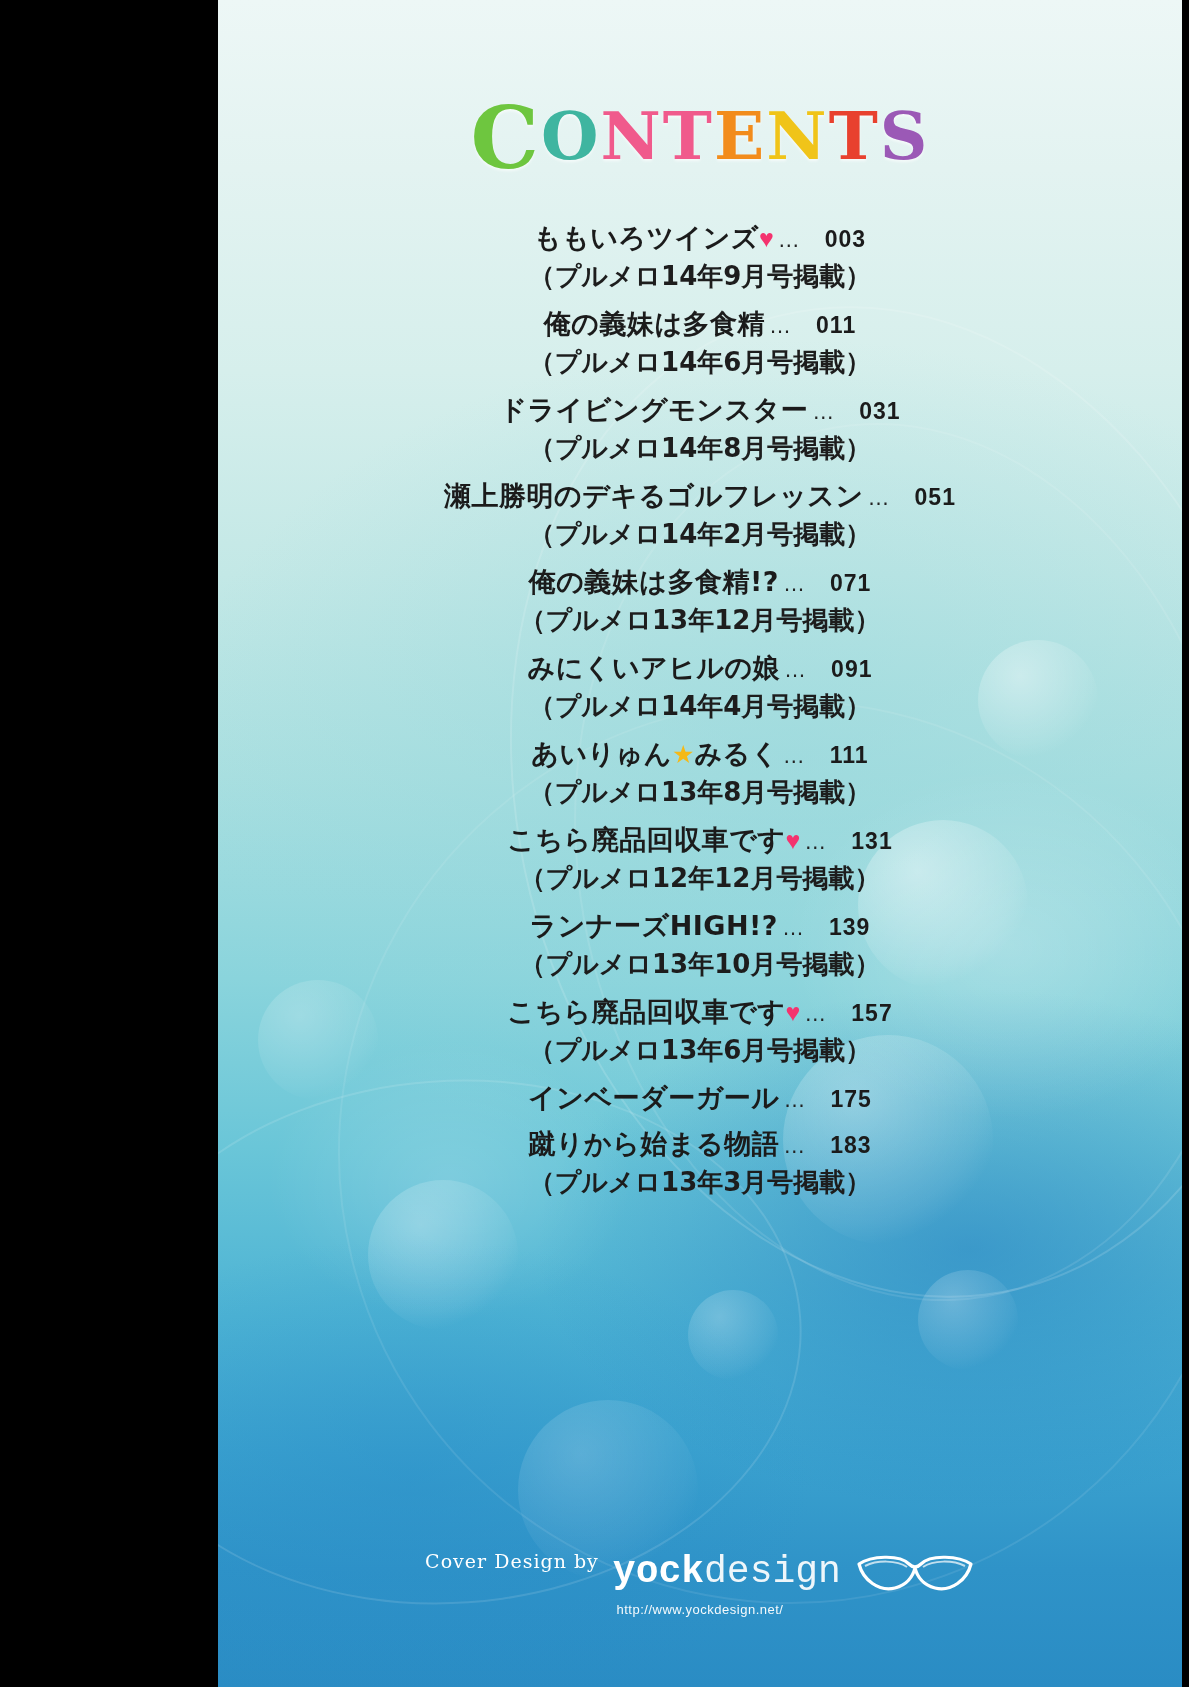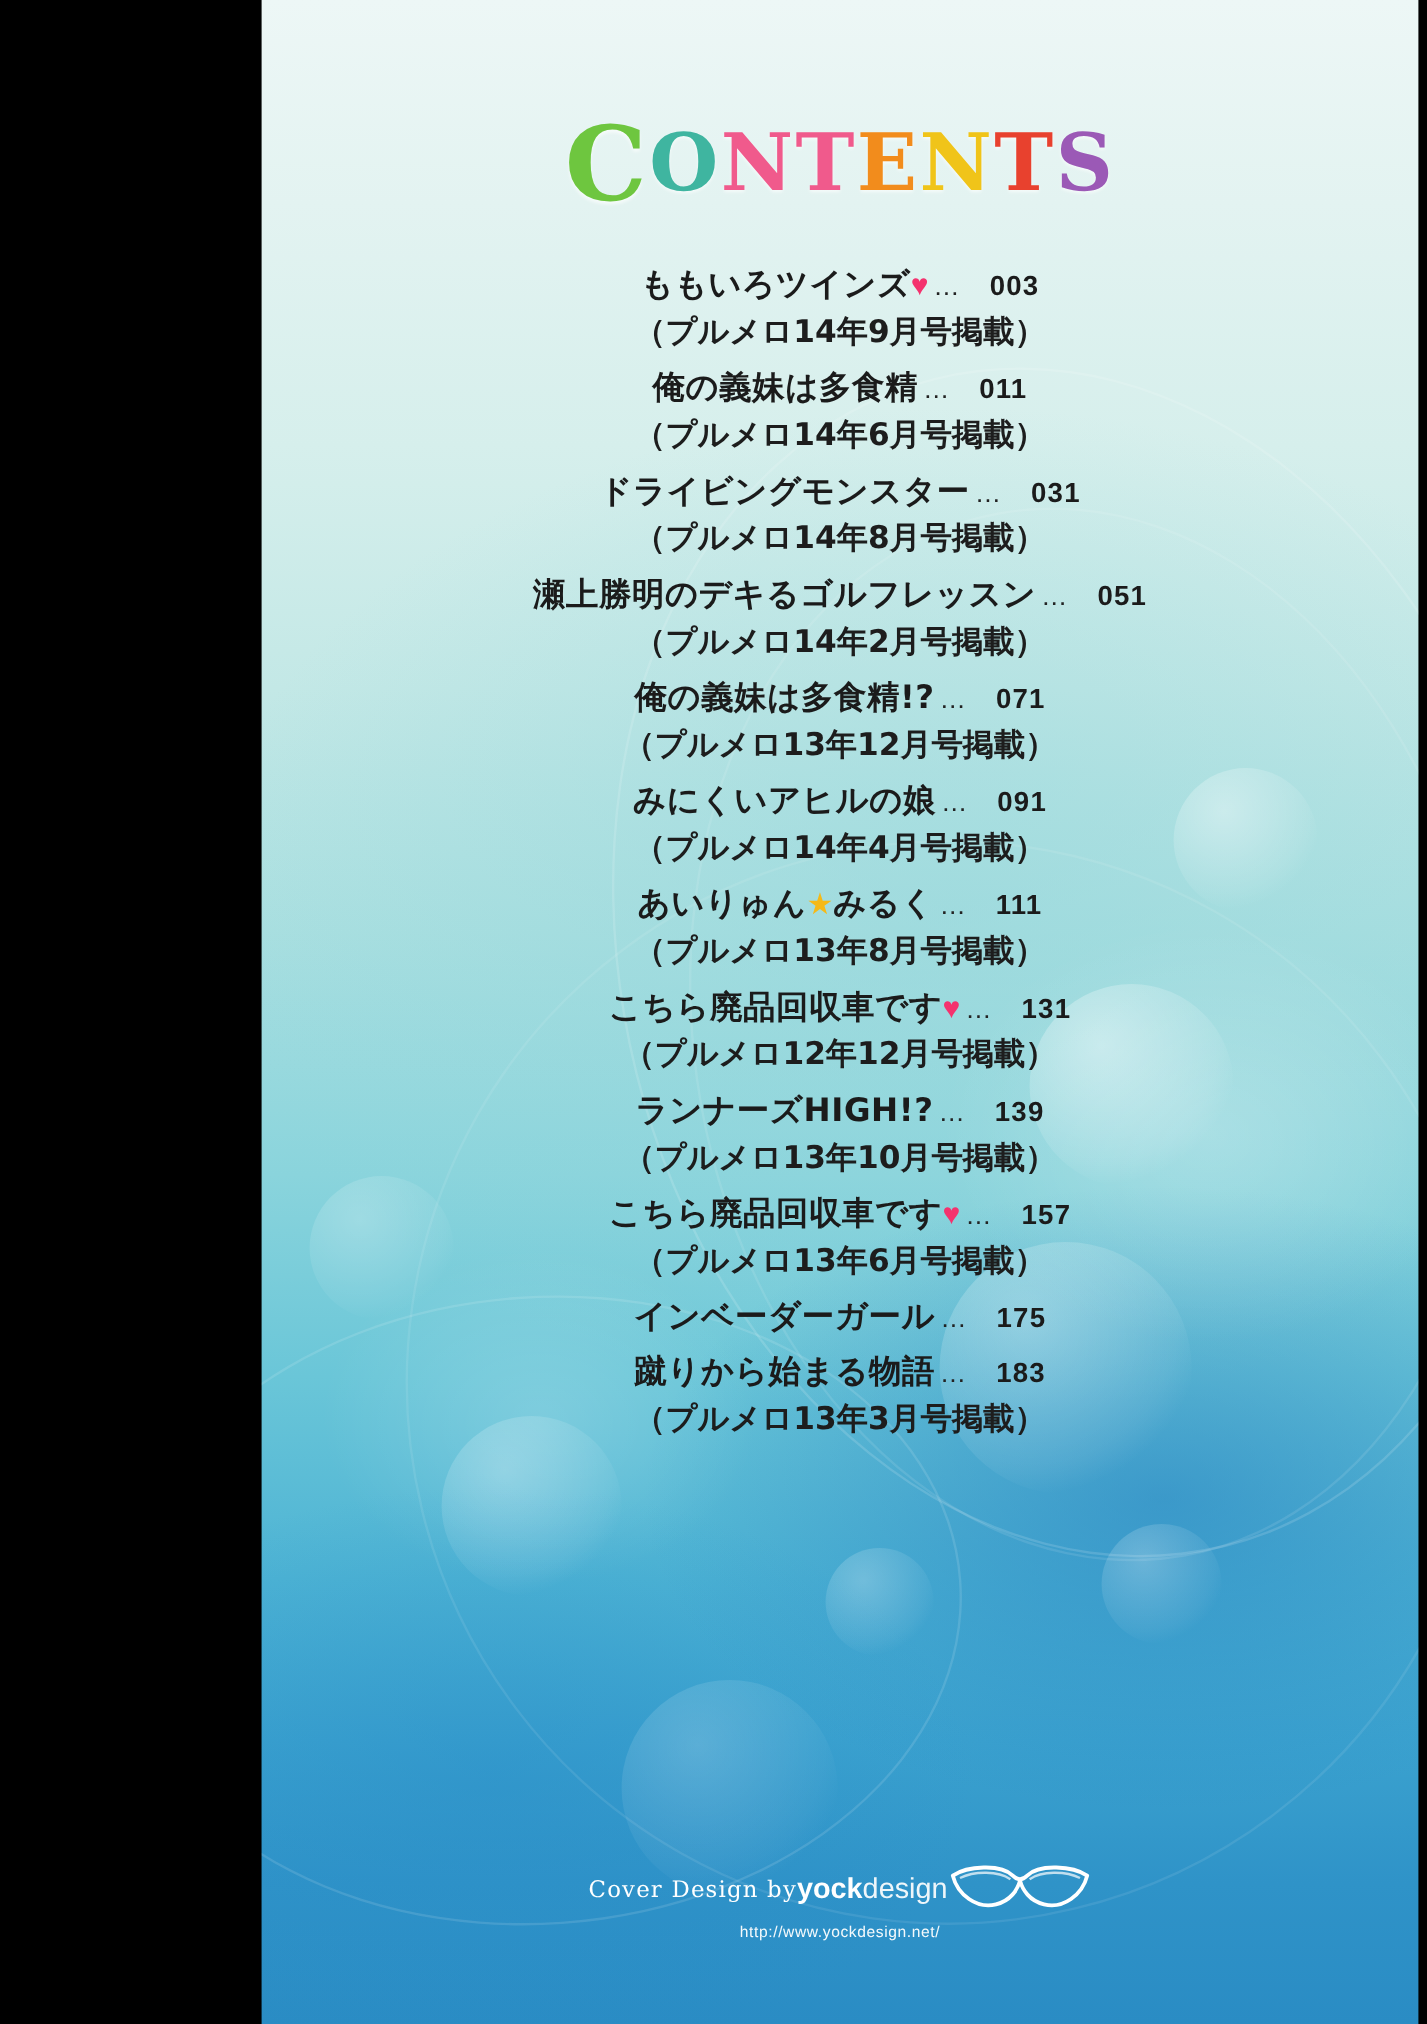--- a/index.html
+++ b/index.html
@@ -133,31 +133,32 @@
   .credit {
     position: absolute;
     left: 0;
     bottom: 70px;
     width: 100%;
     text-align: center;
     color: #ffffff;
   }
   .credit-row {
     display: inline-flex;
-    align-items: center;
+    align-items: flex-start;
     justify-content: center;
+    gap: 14px;
   }
   .credit-text {
     font-family: "DejaVu Serif", serif;
     font-size: 19px;
     letter-spacing: 1px;
   }
   .credit-brand {
-    font-family: Liberation Sans, sans-serif;
-    font-size: 24px;
+    font-family: Liberation Mono, monospace;
+    font-size: 38px;
     letter-spacing: 0px;
   }
   .credit-brand b { font-weight: bold; }
   .credit-brand i { font-style: normal; font-weight: normal; opacity: 0.92; }
   .credit-url {
     font-family: "Liberation Sans", sans-serif;
     font-size: 13px;
     letter-spacing: 0.5px;
     margin-top: 2px;
     opacity: 0.95;

